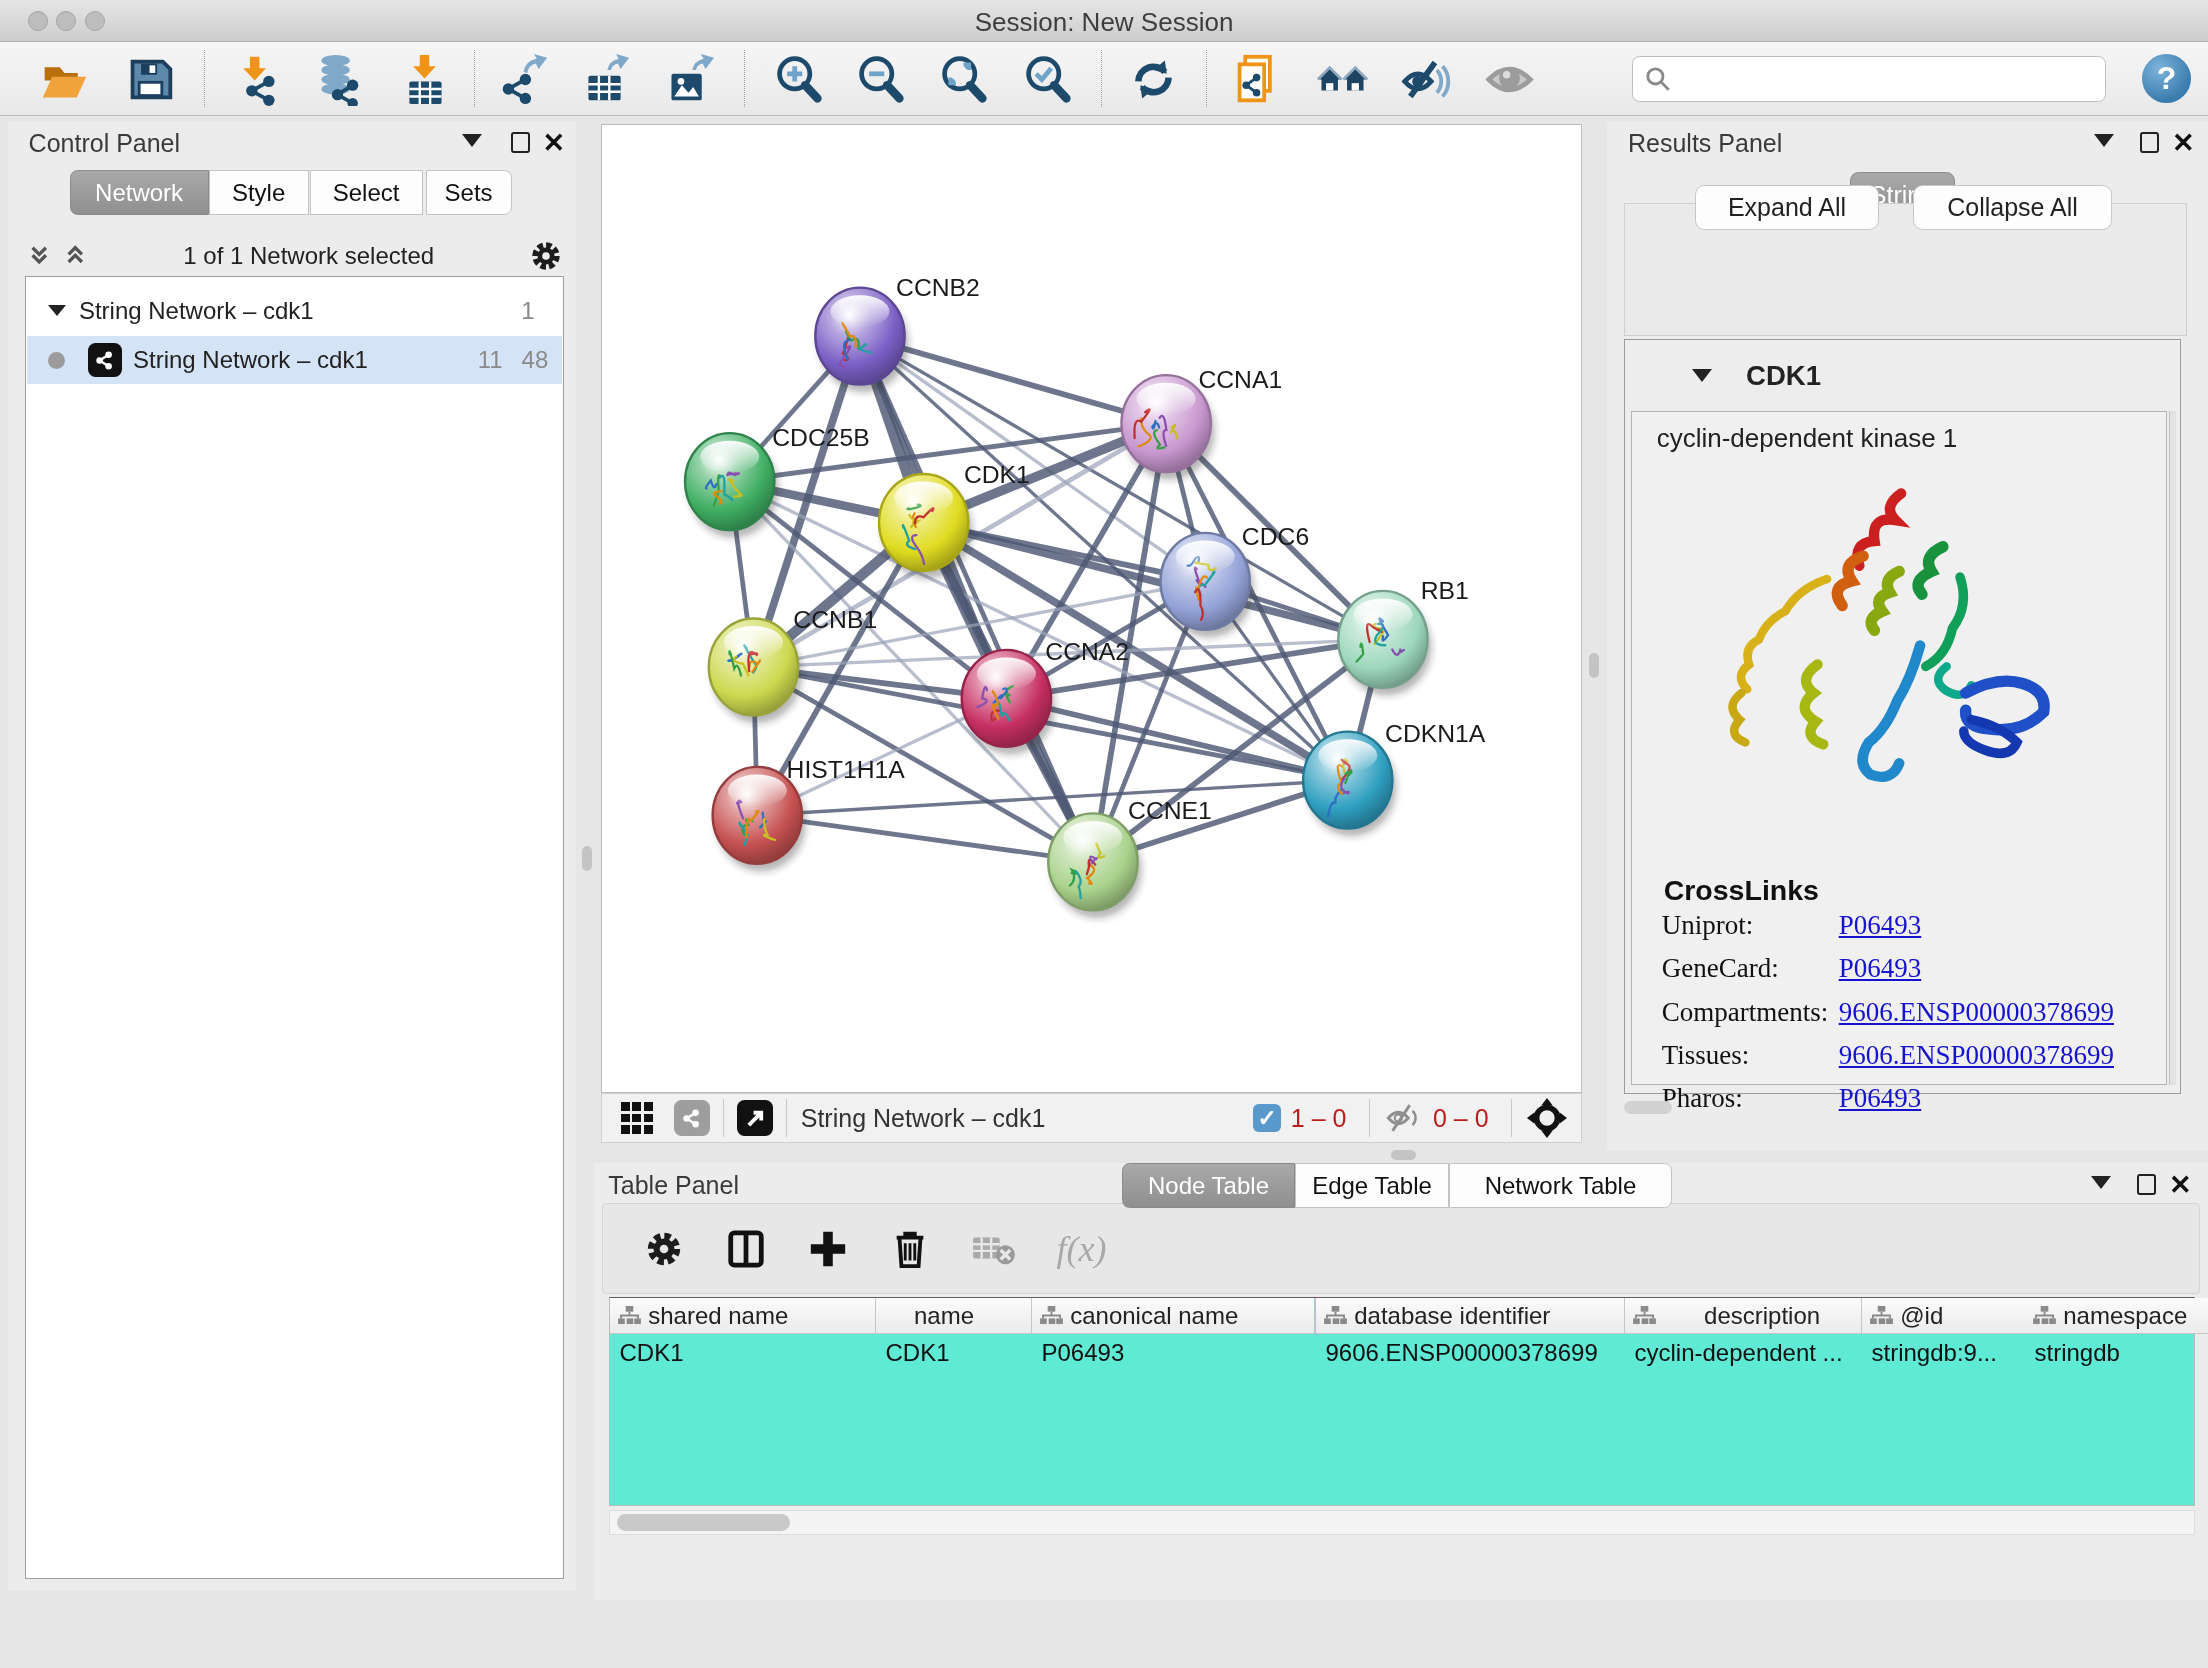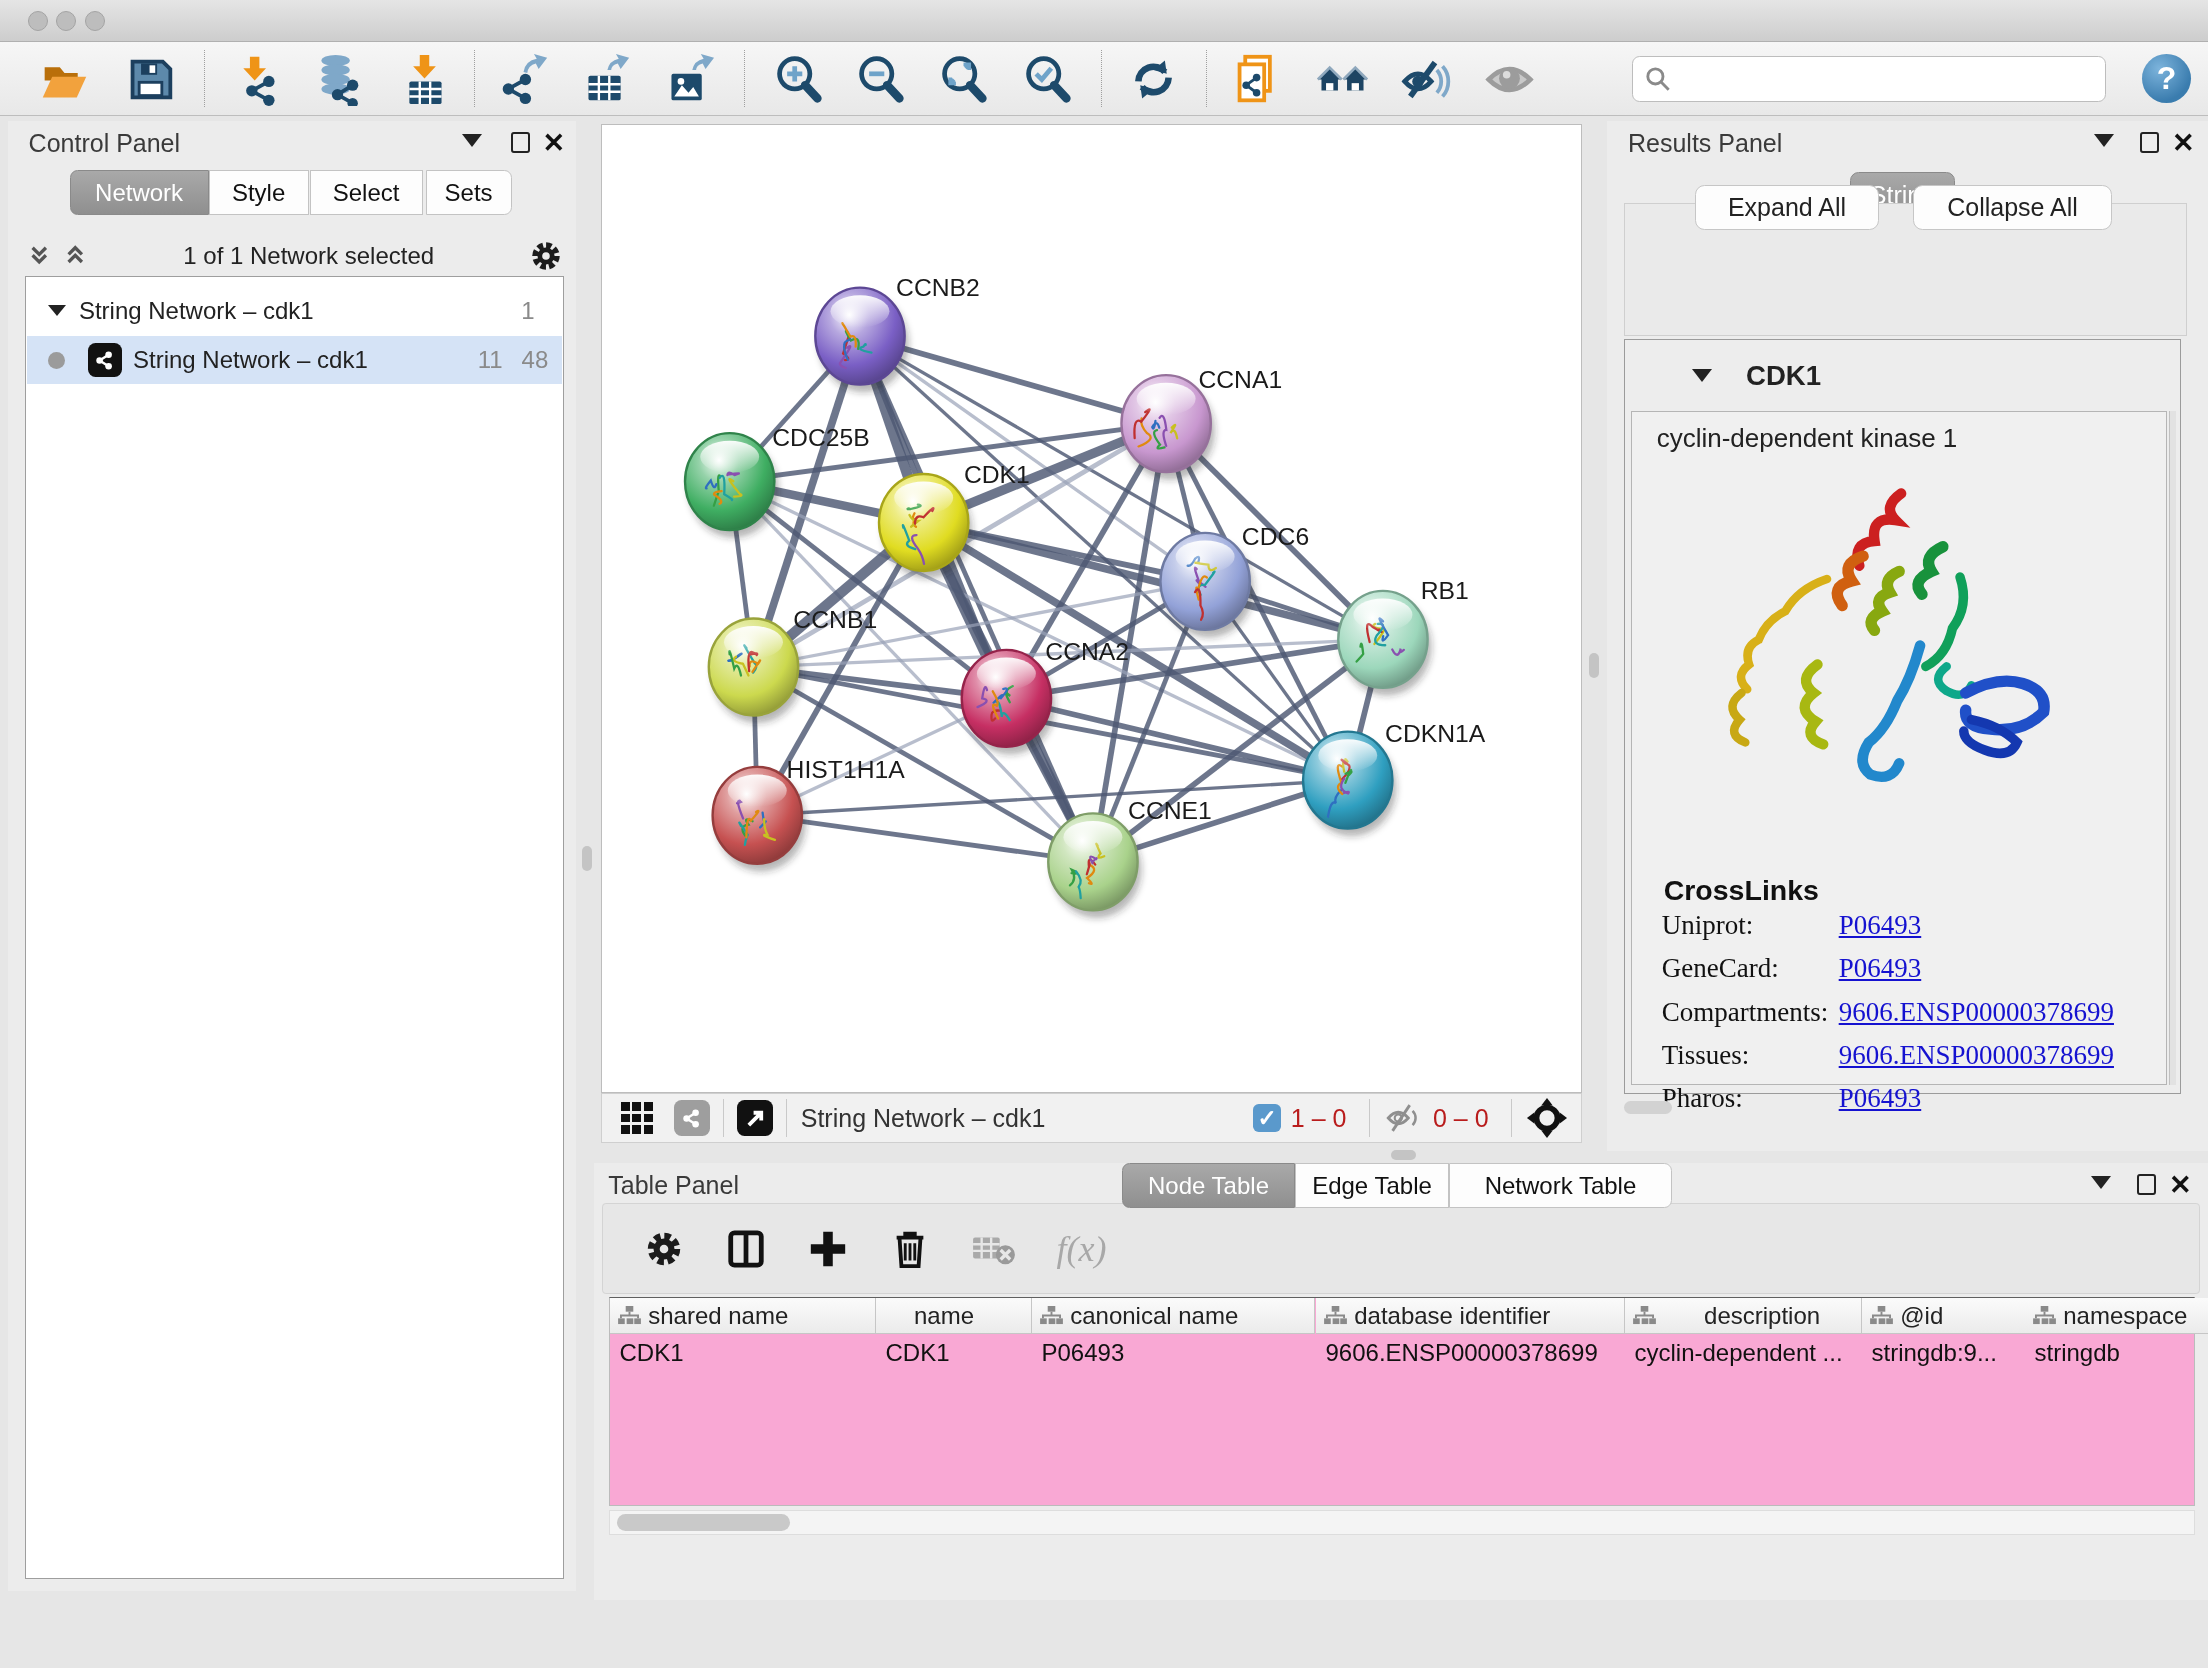--- a/index.html
+++ b/index.html
@@ -75,21 +75,21 @@
     border:1px solid #b5b5b5;}
   .xl-row{position:absolute;left:0;right:4px;height:44px;display:flex;align-items:center;
     font-family:"Liberation Serif",serif;font-size:27px;}
   .xl-label{position:absolute;left:30px;color:#111;}
   .xl-link{position:absolute;left:207px;color:#1512d0;text-decoration:underline;}
   
   .table-panel{position:absolute;left:594px;top:1163px;width:1614px;height:437px;background:#ececec;}
   .tp-toolbar{position:absolute;left:7.6px;top:40px;width:1598px;height:91px;background:#e7e7e7;
     border:1px solid #d4d4d4;border-radius:3.8px;display:flex;align-items:center;}
   .tp-ic{margin-left:40px;display:flex;align-items:center;justify-content:center;}
-  .tbl{position:absolute;left:15px;top:134px;width:1586px;height:209px;background:#f9a8d4;
+  .tbl{position:absolute;left:15px;top:134px;width:1586px;height:209px;background:#5eead4;
     border:1px solid #bbb;border-top:1.9px solid #606060;}
   .tbl-hd{position:absolute;left:0;top:0;height:36px;display:flex;align-items:center;
     background:linear-gradient(#fbfbfb,#ebebeb);border-right:1px solid #c6c6c6;
     border-bottom:1px solid #c6c6c6;font-size:24px;color:#222;overflow:hidden;}
   .tbl-cell{position:absolute;top:37px;height:36px;display:flex;align-items:center;
     font-size:24px;color:#111;padding-left:9.5px;overflow:hidden;white-space:nowrap;}
   .hscroll{position:absolute;left:15px;top:347px;width:1586px;height:25px;background:#f4f4f4;
     border:1px solid #ddd;}
   .hthumb{position:absolute;left:6.7px;top:2.9px;width:173px;height:17px;background:#c9c9c9;border-radius:8.6px;}
   
@@ -104,20 +104,21 @@
 </style>
 </head>
 <body>
 
 <div class="window">
 
   <div class="titlebar">
     <div class="tl" style="left:27.6px"></div>
     <div class="tl" style="left:56px"></div>
     <div class="tl" style="left:85px"></div>
+    <div class="title-text">Session: New Session</div>
   </div>
 
   <div class="toolbar">
     <div class="tb-btn" style="left:38px">
       <svg width="51" height="51" viewBox="0 0 54 54">
         <path d="M6 14 h16 l5 6 h14 v8 H6z" fill="#b96f0a"></path>
         <path d="M4 46 L14 24 h36 L40 46z" fill="#f2a23d"></path>
       </svg>
     </div>
     <div class="tb-btn" style="left:124px">

